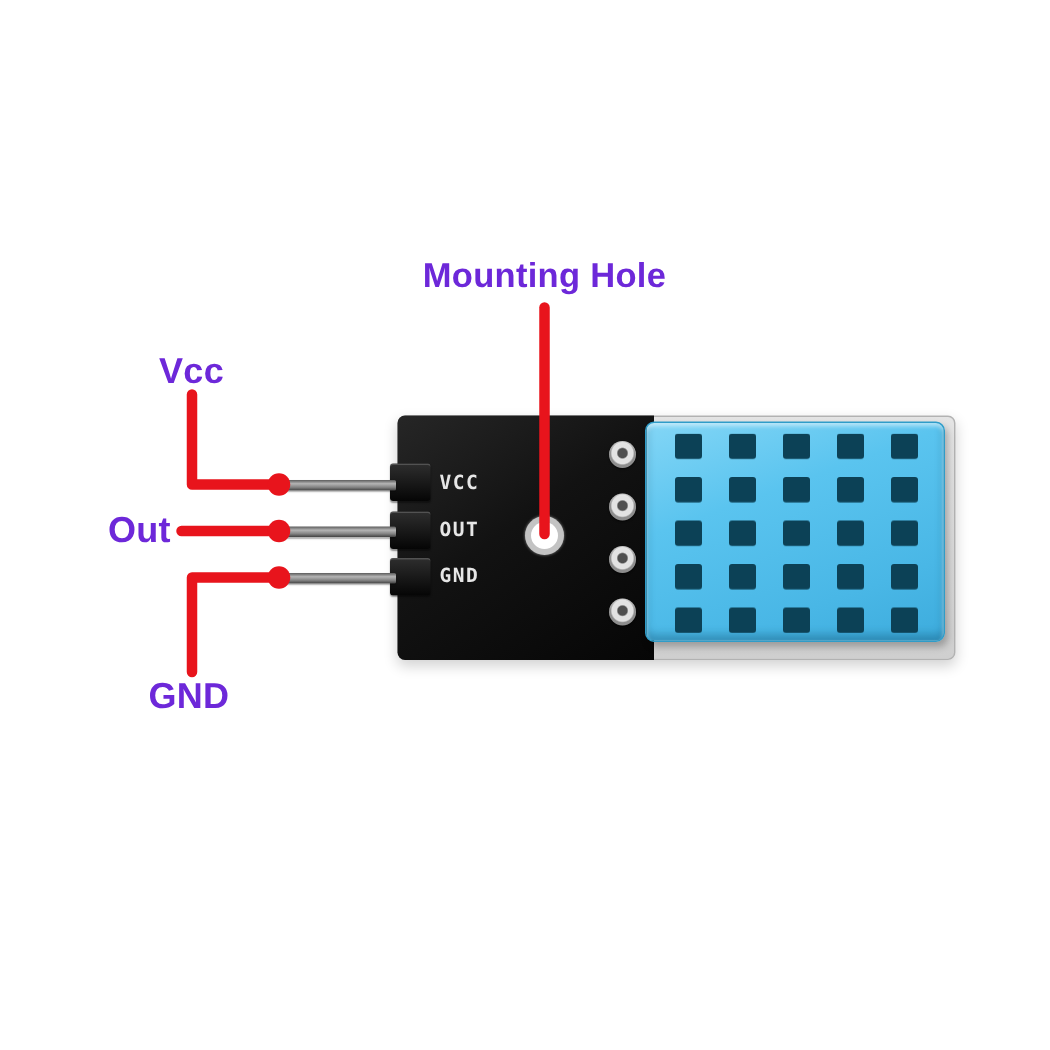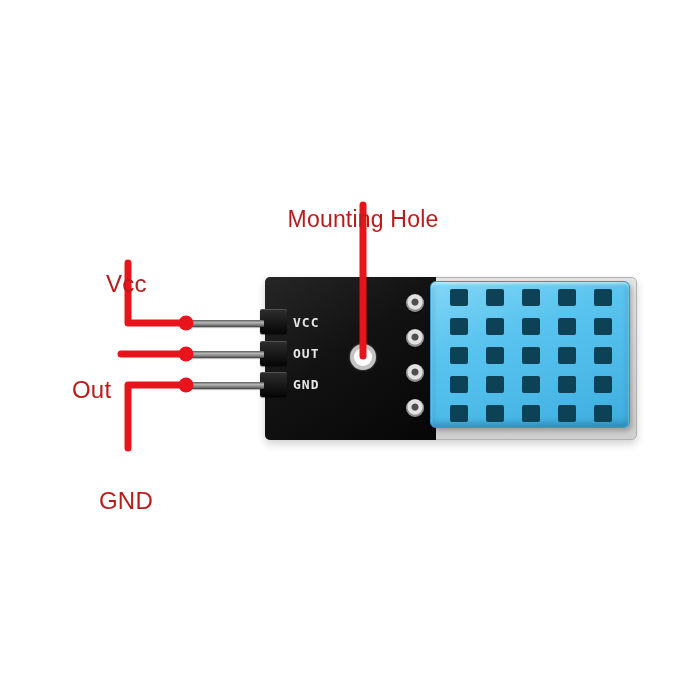--- a/index.html
+++ b/index.html
@@ -10,25 +10,24 @@
   #app {
     position: relative;
     width: 700px;
     height: 700px;
     background: #ffffff;
     overflow: hidden;
     font-family: "Liberation Sans", sans-serif;
   }
   .label {
     position: absolute;
-    color: #b91c1c;
-    font-weight: 400;
+    color: #6d28d9;
+    font-weight: 700;
     white-space: nowrap;
     letter-spacing: 0.2px;
-    margin-top: 36px;
   }
   .label-mounting { left: 363px; top: 170px; transform: translateX(-50%); font-size: 23px; }
   .label-vcc { left: 106px; top: 234px; font-size: 24px; }
   .label-out { left: 72px;  top: 340px; font-size: 24px; }
   .label-gnd { left: 99px;  top: 451px; font-size: 24px; }
 
   
   .pcb-base {
     position: absolute;
     left: 265px; top: 277px;

